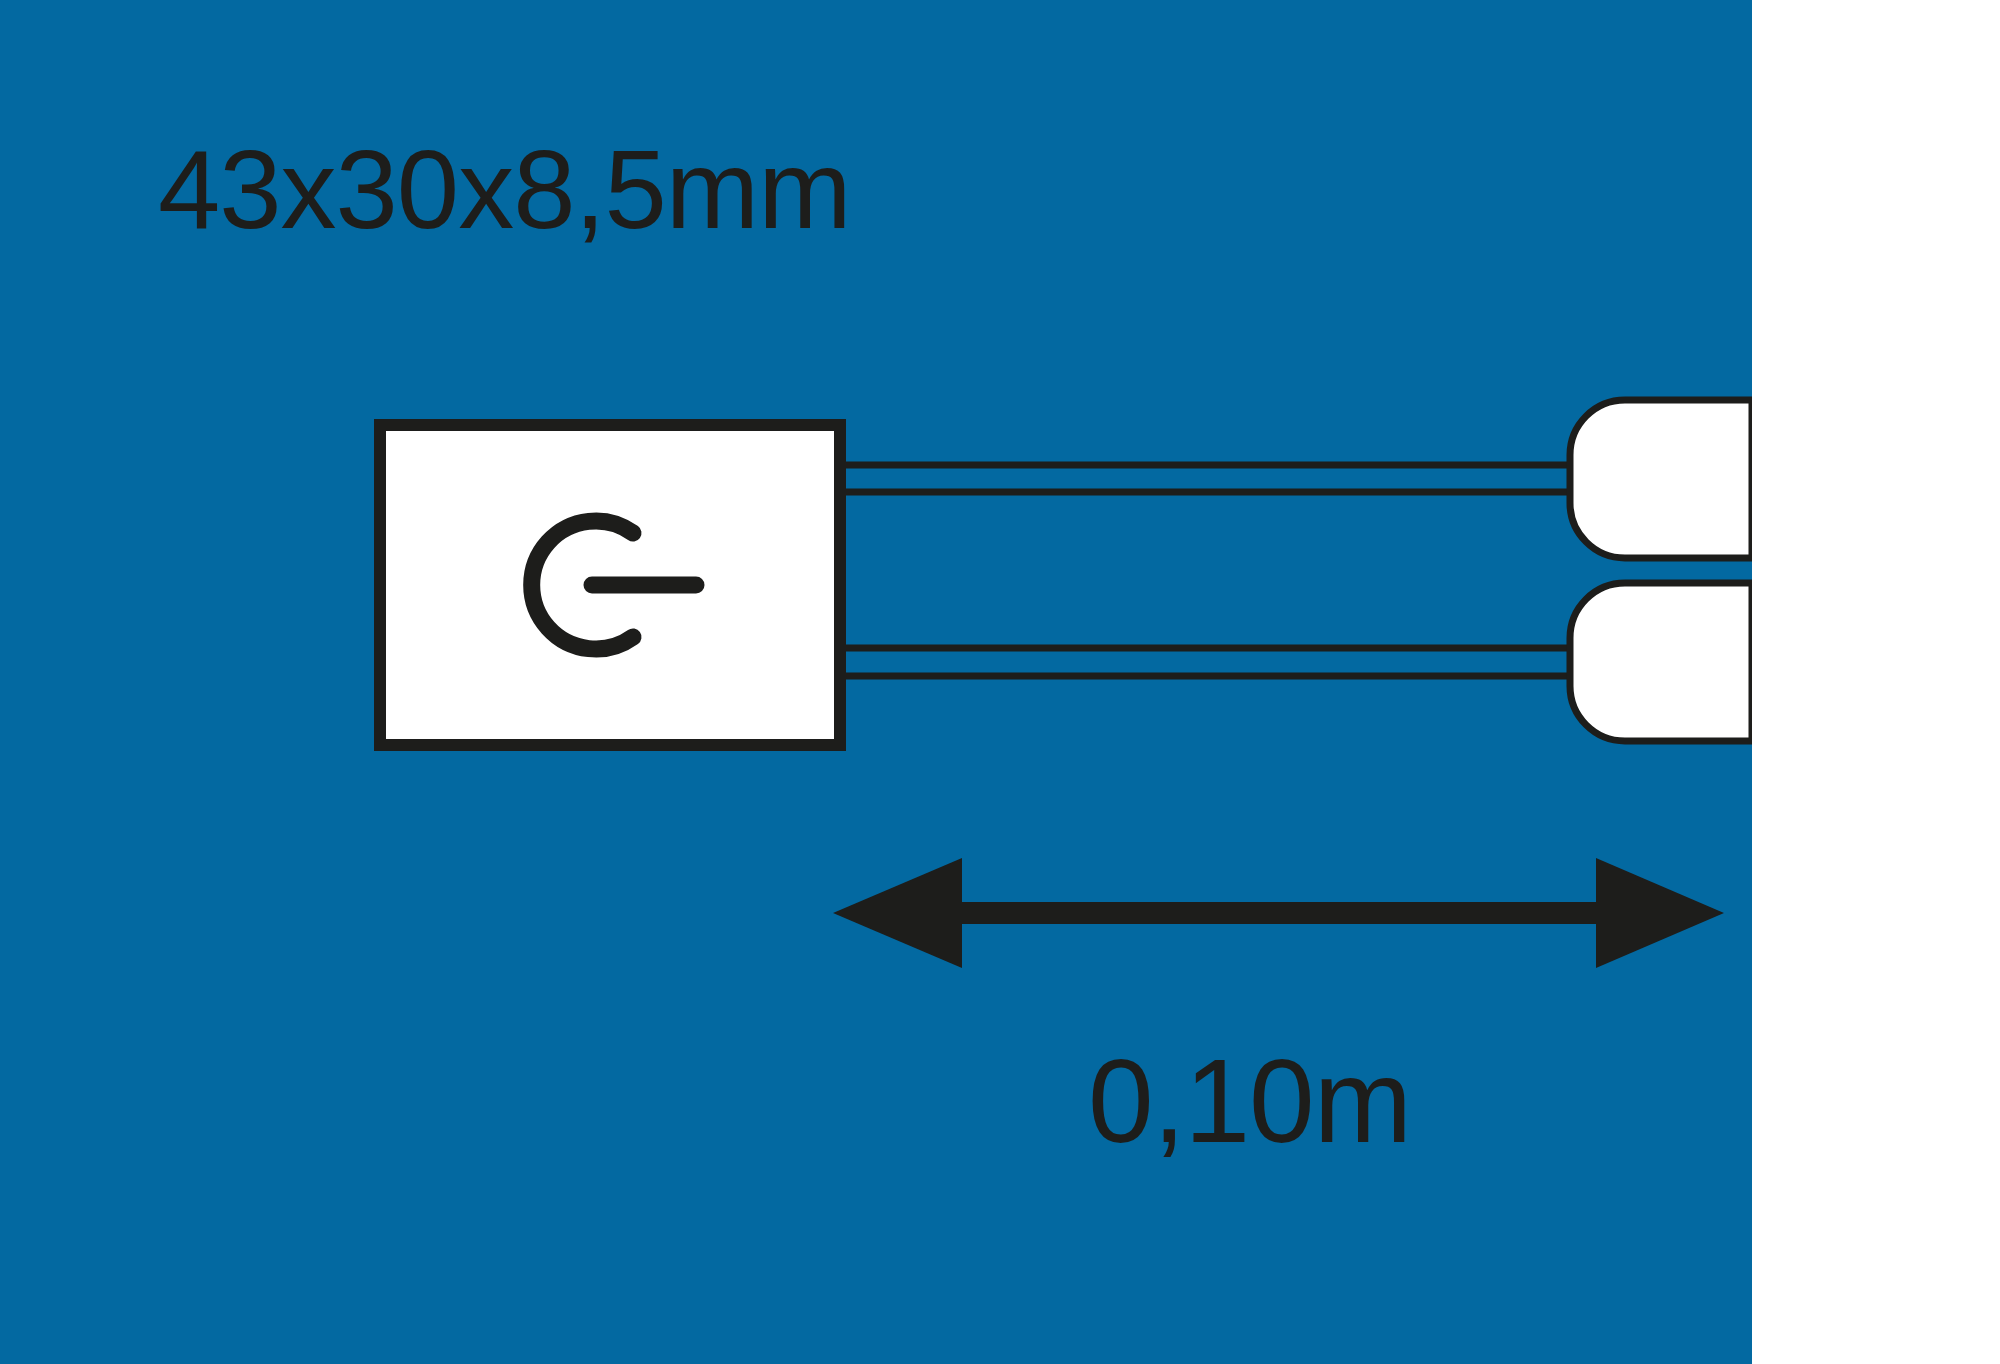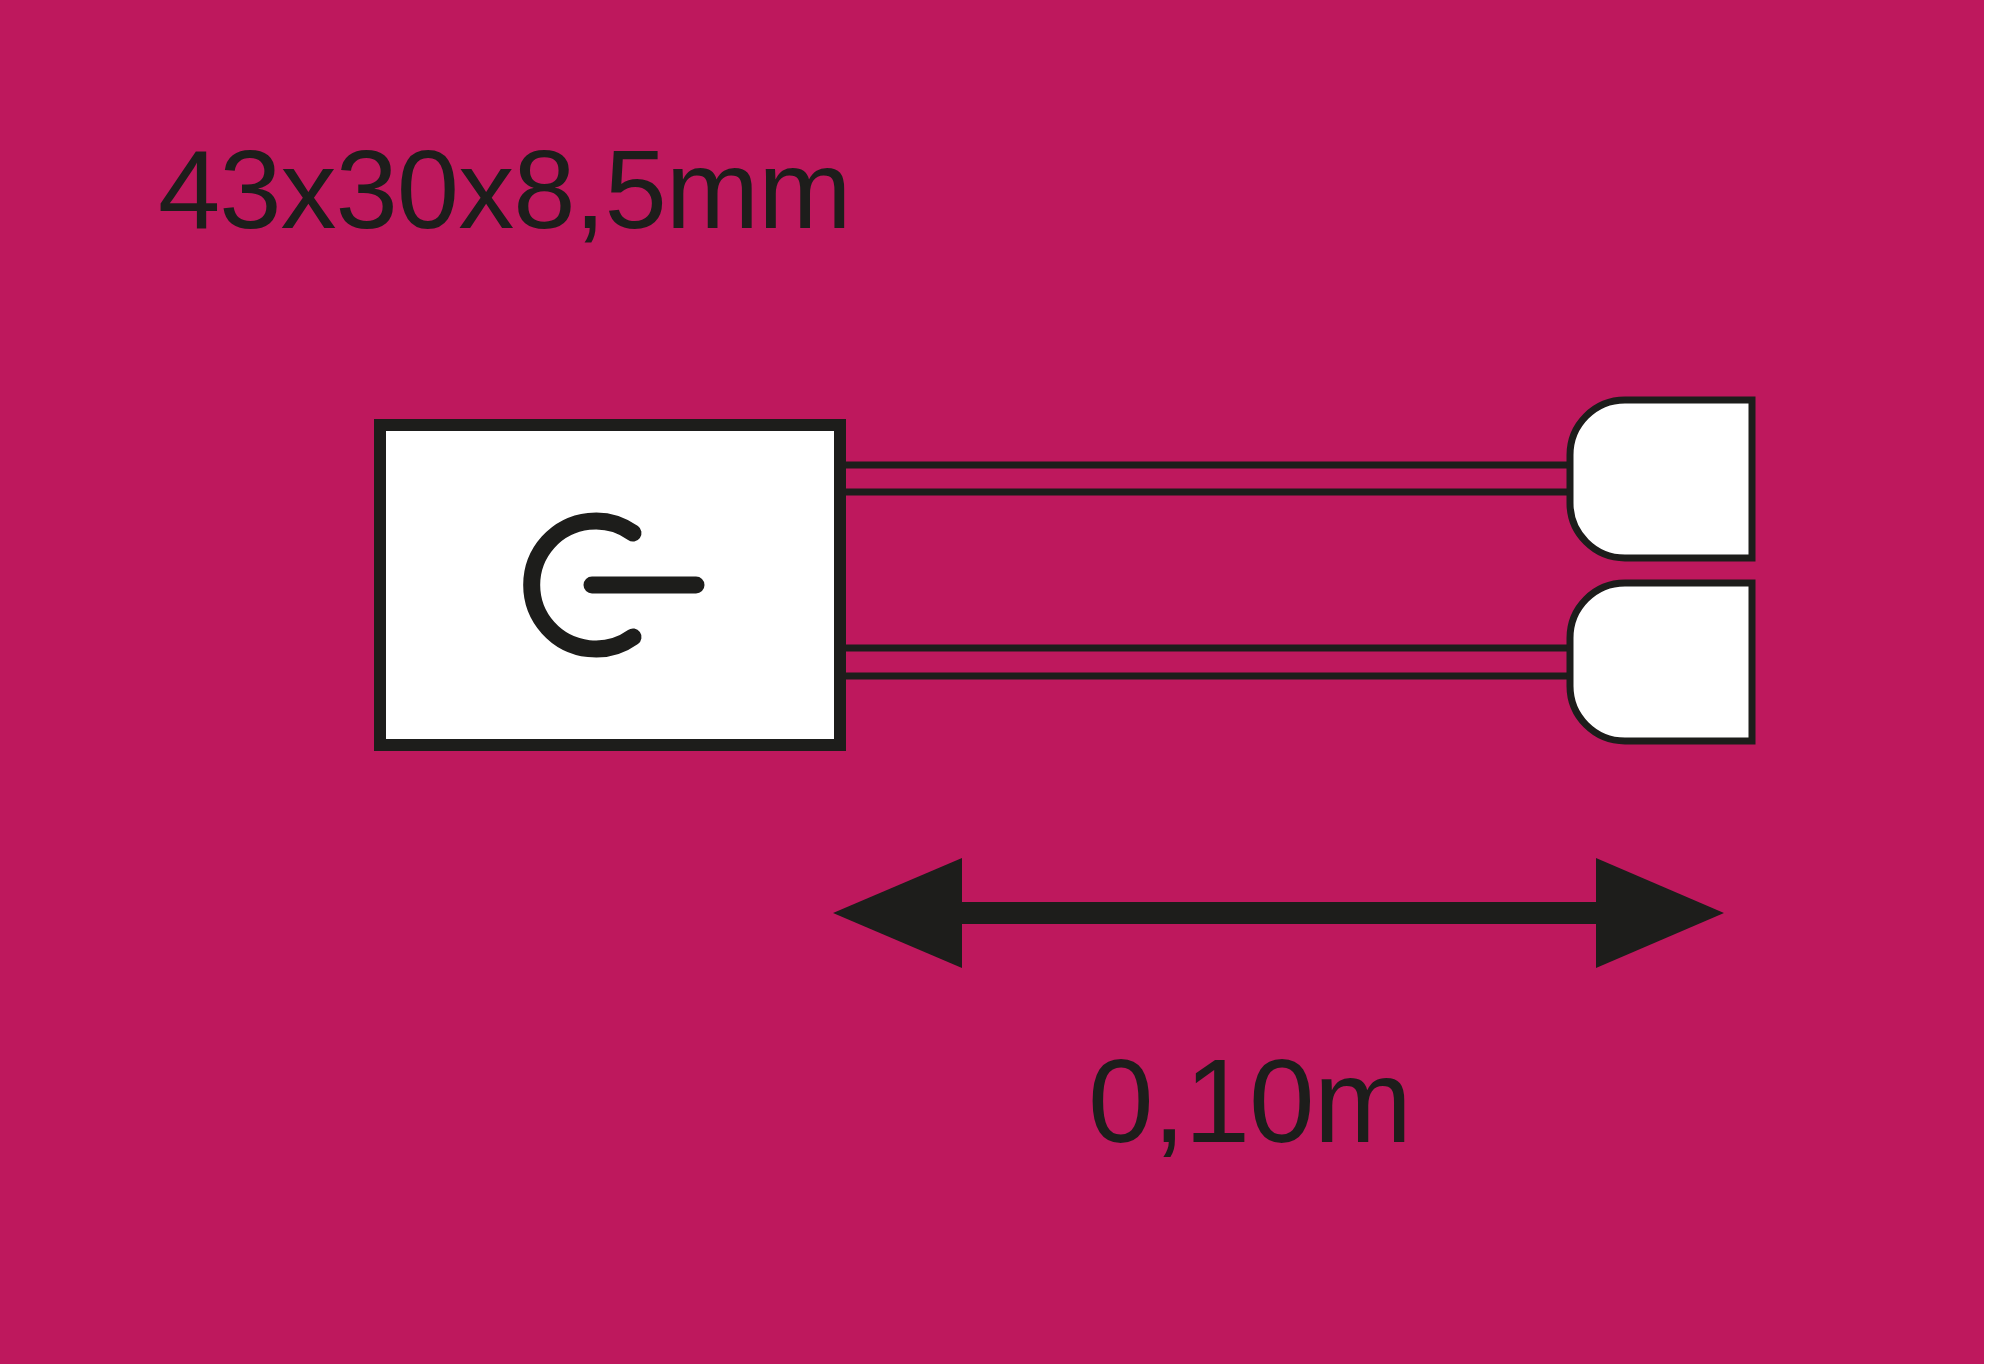--- a/index.html
+++ b/index.html
@@ -6,23 +6,23 @@
   html, body {
     margin: 0;
     padding: 0;
     background: #ffffff;
   }
   body {
     font-family: "Liberation Sans", sans-serif;
   }
   #diagram-root {
     position: relative;
-    width: 1984px;
+    width: 1752px;
     height: 1364px;
-    background: #be185d;
+    background: #0369a1;
     overflow: hidden;
   }
   #diagram-svg {
     position: absolute;
     left: 0;
     top: 0;
     width: 2000px;
     height: 1364px;
     display: block;
   }

